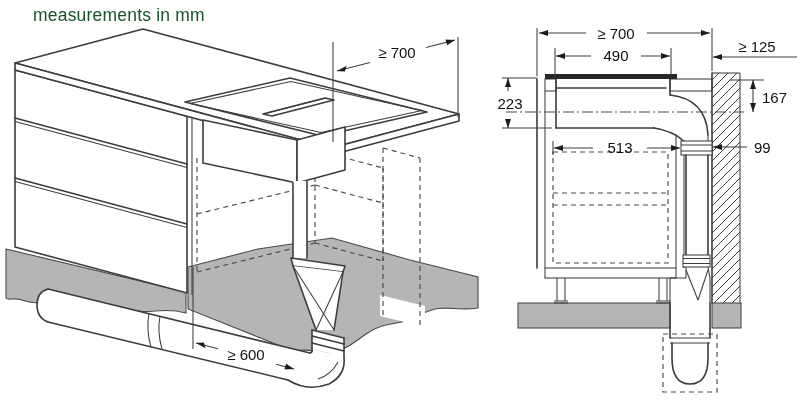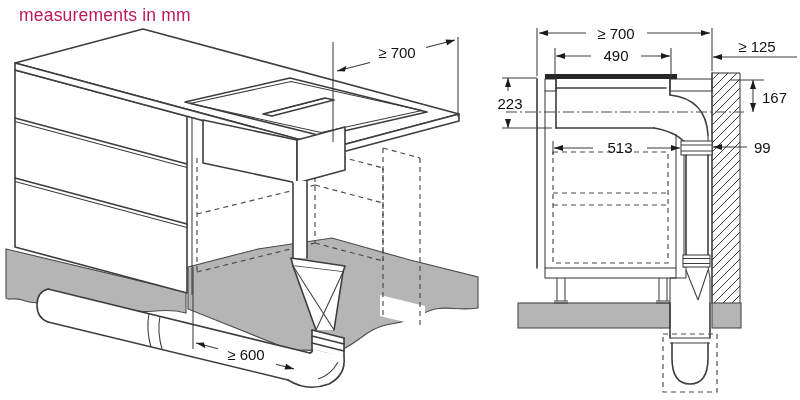--- a/index.html
+++ b/index.html
@@ -1,18 +1,18 @@
 <!DOCTYPE html>
 <html><head>
 <meta charset="utf-8">
 <style>
   html,body{margin:0;padding:0;background:#fff;}
   #stage{position:relative;width:800px;height:400px;background:#ffffff;overflow:hidden;
          font-family:"Liberation Sans",sans-serif;}
-  #title{position:absolute;left:19px;top:5px;font-size:17.5px;color:#be185d;letter-spacing:.2px;}
+  #title{position:absolute;left:33px;top:5px;font-size:17.5px;color:#14532d;letter-spacing:.2px;}
   svg{position:absolute;left:0;top:0;}
   .ln{stroke:#3d3d3d;stroke-width:1.6;fill:none;stroke-linecap:round;stroke-linejoin:round;}
   .th{stroke:#3d3d3d;stroke-width:1.05;fill:none;stroke-linecap:butt;}
   .dash{stroke:#4a4a4a;stroke-width:1.15;fill:none;stroke-dasharray:5 4;}
   .ddot{stroke:#4a4a4a;stroke-width:1.05;fill:none;stroke-dasharray:11 3 2 3;}
   .wf{fill:#ffffff;}
   .gray{fill:#b5b5b5;stroke:#4a4a4a;stroke-width:1.1;}
   .arr{fill:#1c1c1c;stroke:none;}
   .dimtxt{font-family:"Liberation Sans",sans-serif;font-size:15px;fill:#111;}
 </style>

